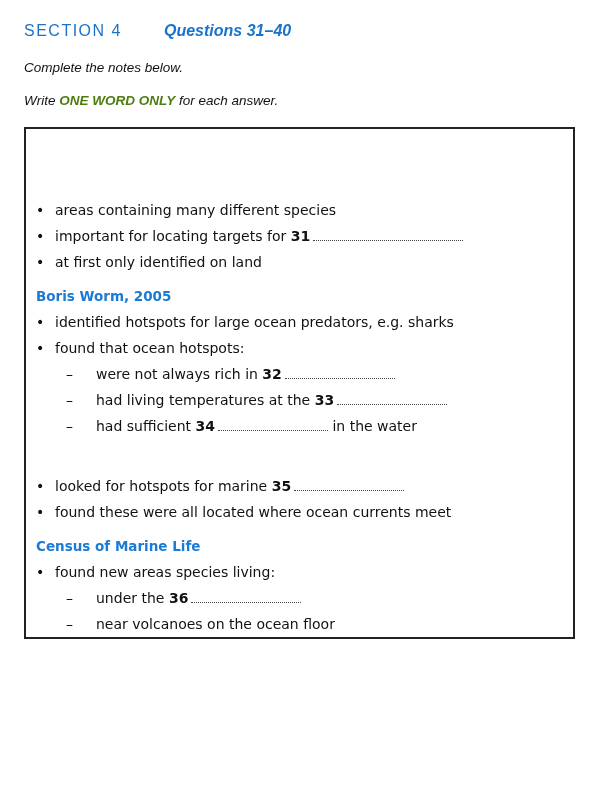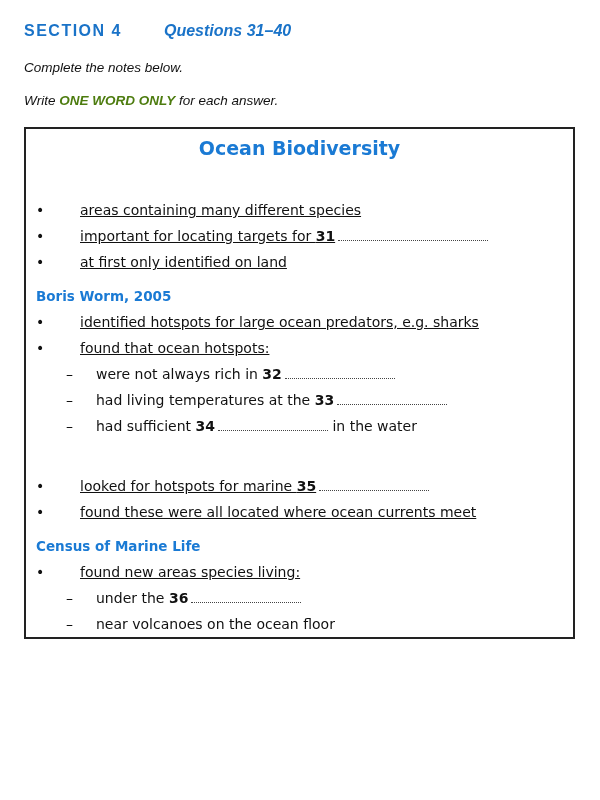--- a/index.html
+++ b/index.html
@@ -1,56 +1,55 @@
 <!DOCTYPE html>
 <html><head>
   <meta charset="utf-8">
   <style>
     html, body { margin: 0; padding: 0; background: #ffffff; }
     body { width: 600px; height: 800px; position: relative; overflow: hidden;
            font-family: "Liberation Sans", sans-serif; color: #111; }
-    .section-header { position: absolute; left: 24px; top: 22px; font-weight: bold;
+    .section-header { position: absolute; left: 24px; top: 22px; font-weight: normal;
                       color: #1a73c8; font-size: 16px; }
     .section-label { letter-spacing: 1.5px; }
     .questions-label { position: absolute; left: 164px; top: 22px; font-weight: bold;
                        font-style: italic; color: #1a73c8; font-size: 16px; }
     .instr { position: absolute; left: 24px; font-style: italic; font-size: 13.5px; color: #111; }
     .instr1 { top: 60px; font-style: italic; }
     .instr2 { top: 93px; }
     .instr2 .emph { color: #4d7c0f; font-weight: bold; font-style: italic; }
     .box { position: absolute; left: 24px; top: 127px; width: 551px; height: 512px;
            border: 2px solid #222; box-sizing: border-box; }
     .box-title { position: absolute; left: 0; right: 0; top: 8px; text-align: center;
                  color: #1a7ad4; font-weight: bold; font-size: 19px; font-family: "DejaVu Sans", sans-serif; }
     .heading { position: absolute; left: 10px; color: #1a7ad4; font-weight: bold;
                font-size: 13.5px; font-family: "DejaVu Sans", sans-serif; }
     .line { position: absolute; left: 10px; font-size: 14px; font-family: "DejaVu Sans", sans-serif;
             color: #111; white-space: nowrap; }
     .bullet { position: absolute; left: 0; width: 10px; }
-    .bullet-text { position: absolute; left: 44px; text-decoration: underline; }
+    .bullet-text { position: absolute; left: 19px; }
     .dash { position: absolute; left: 30px; }
     .dash-text { position: absolute; left: 60px; }
     .num { font-weight: bold; }
     .dots { display: inline-block; border-bottom: 1px dotted #444; height: 10px; margin-left: 3px; vertical-align: baseline; }
     .d150 { width: 150px; }
     .d110 { width: 110px; }
   </style>
 </head>
 <body>
 
 <div>
   <div class="section-header section-label">SECTION 4</div>
   <div class="questions-label">Questions 31–40</div>
 </div>
 
 <div class="instr instr1">Complete the notes below.</div>
 <div class="instr instr2"><span>Write </span><span class="emph">ONE WORD ONLY</span><span> for each answer.</span></div>
 
 <div class="box">
-  <div class="box-title">Ocean Biodiversity</div>
 
   <div class="line" style="top:73px">
     <span class="bullet">•</span>
     <span class="bullet-text">areas containing many different species</span>
   </div>
   <div class="line" style="top:99px">
     <span class="bullet">•</span>
     <span class="bullet-text"><span>important for locating targets for </span><span class="num">31</span><span class="dots d150"></span></span>
   </div>
   <div class="line" style="top:125px">

